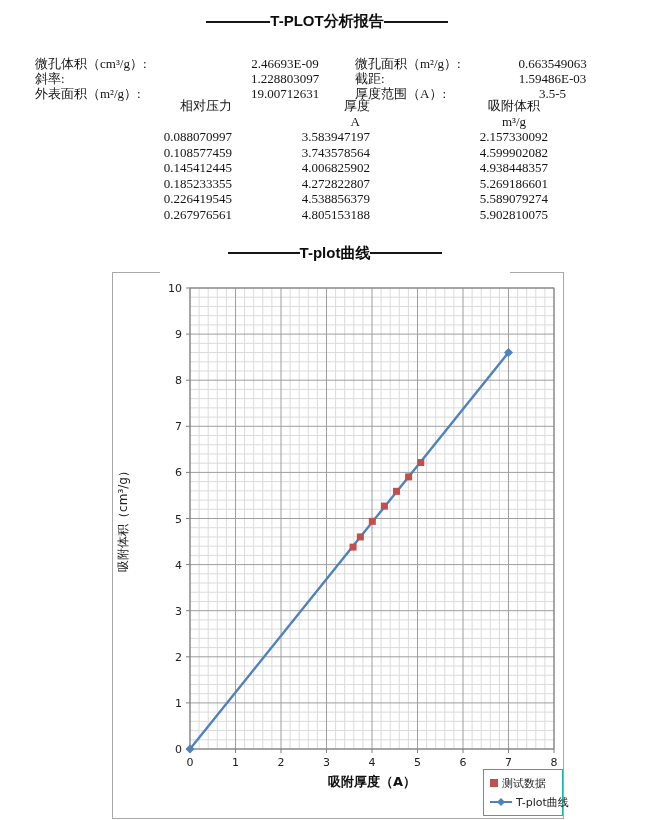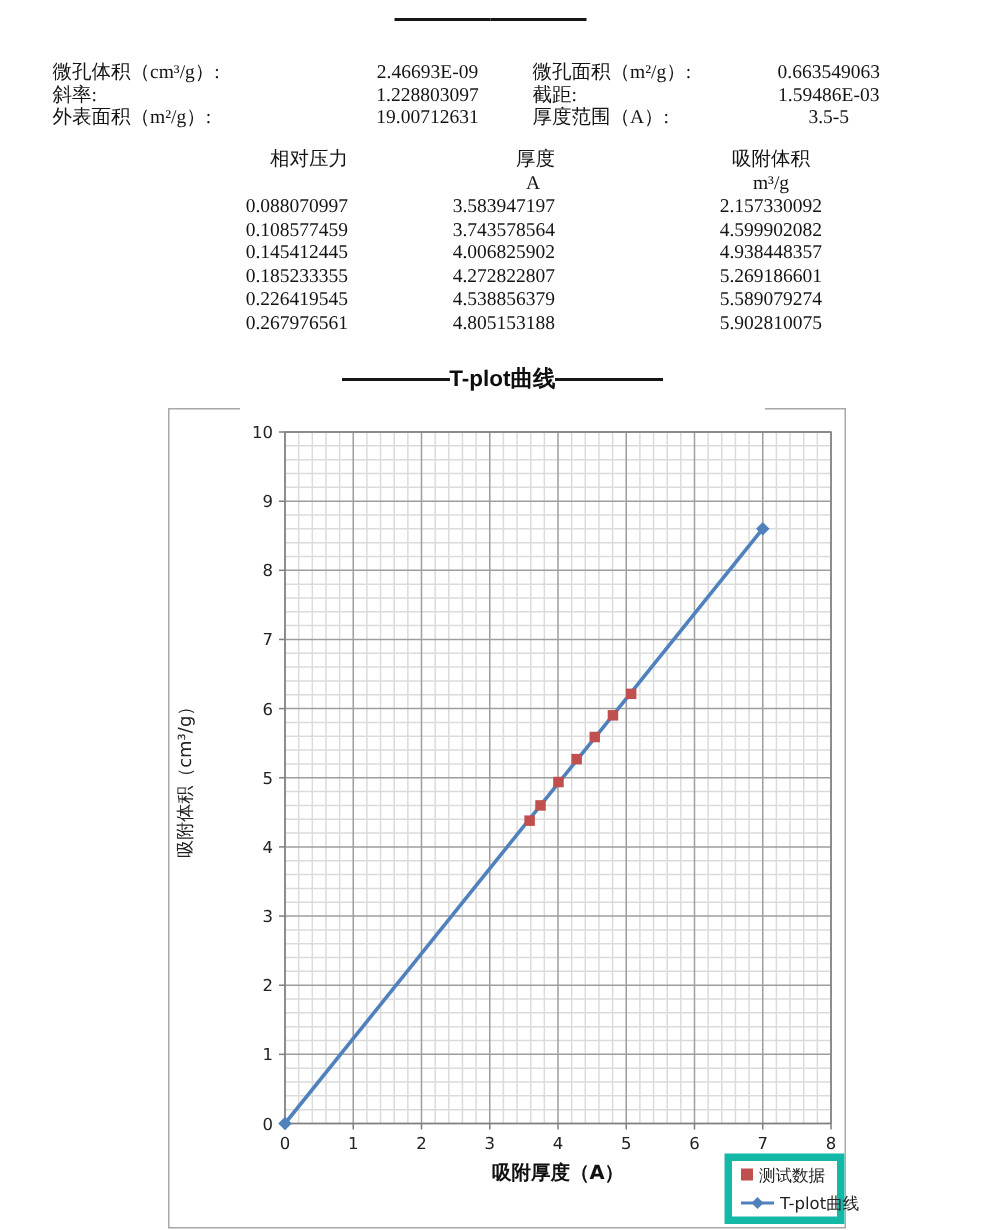--- a/index.html
+++ b/index.html
@@ -12,21 +12,21 @@
               font-weight:bold;font-size:15px;color:#0d0d0d;}
   .rule{height:2px;background:#161616;}
   .t1{position:absolute;top:12px;left:0;width:654px;}
   .t1 .rule{width:64px;}
   .chart-title{position:absolute;top:243px;left:160px;width:350px;height:34px;
                background:#fff;z-index:3;align-items:flex-start;}
   .chart-title .rule{width:72px;margin-top:9px;}
   .chart-title .rt-text{line-height:20px;}
 
   
-  .params{position:absolute;top:40px;left:0;font-size:13px;}
+  .params{position:absolute;top:56px;left:0;font-size:13px;}
   .prow{display:grid;grid-template-columns:215px 140px 120px 155px;line-height:15px;}
   .plabel{padding-left:35px;white-space:nowrap;}
   .pvalue{text-align:center;white-space:nowrap;}
 
   
   .data-table{position:absolute;top:98px;left:0;border-collapse:collapse;
               table-layout:fixed;font-size:13px;}
   .data-table th,.data-table td{font-weight:normal;padding:0;line-height:15.5px;
               text-align:right;white-space:nowrap;}
   .c1{width:232px;} .c2{width:138px;} .c3{width:178px;}
@@ -35,35 +35,36 @@
 
   
   .chart-box{position:absolute;left:112px;top:272px;width:450px;height:545px;
              border:1px solid #a8a8a8;background:#fff;z-index:1;}
   #chart-svg{position:absolute;left:0;top:0;}
   #chart-svg text{font-family:"DejaVu Sans","Liberation Sans",sans-serif;font-size:11px;fill:#222;}
   #chart-svg .axis-title-x{font-size:13px;font-weight:bold;fill:#111;}
   #chart-svg .axis-title-y{font-size:12px;fill:#222;}
 
   .legend{position:absolute;right:0;bottom:2px;width:80px;height:47px;
-          border:5px solid #14b8a6;background:#fff;box-sizing:border-box;
+          border:1px solid #14b8a6;background:#fff;box-sizing:border-box;
           display:flex;flex-direction:column;justify-content:center;gap:4px;
           padding-left:6px;font-size:11px;
           font-family:"DejaVu Sans","Liberation Sans",sans-serif;color:#222;}
   .legend-item{display:flex;align-items:center;gap:4px;white-space:nowrap;}
   .lg-square{width:8px;height:8px;display:inline-block;flex:0 0 auto;}
   .lg-line{flex:0 0 auto;}
 </style>
 </head>
 <body>
 
 <div class="page">
 
   <div class="rule-title t1">
     <span class="rule"></span>
+    <span class="rt-text">T-PLOT分析报告</span>
     <span class="rule"></span>
   </div>
 
   <div class="params">
     <div class="prow">
       <span class="plabel">微孔体积（cm³/g）:</span>
       <span class="pvalue">2.46693E-09</span>
       <span class="plabel" style="padding-left:0">微孔面积（m²/g）:</span>
       <span class="pvalue">0.663549063</span>
     </div>

